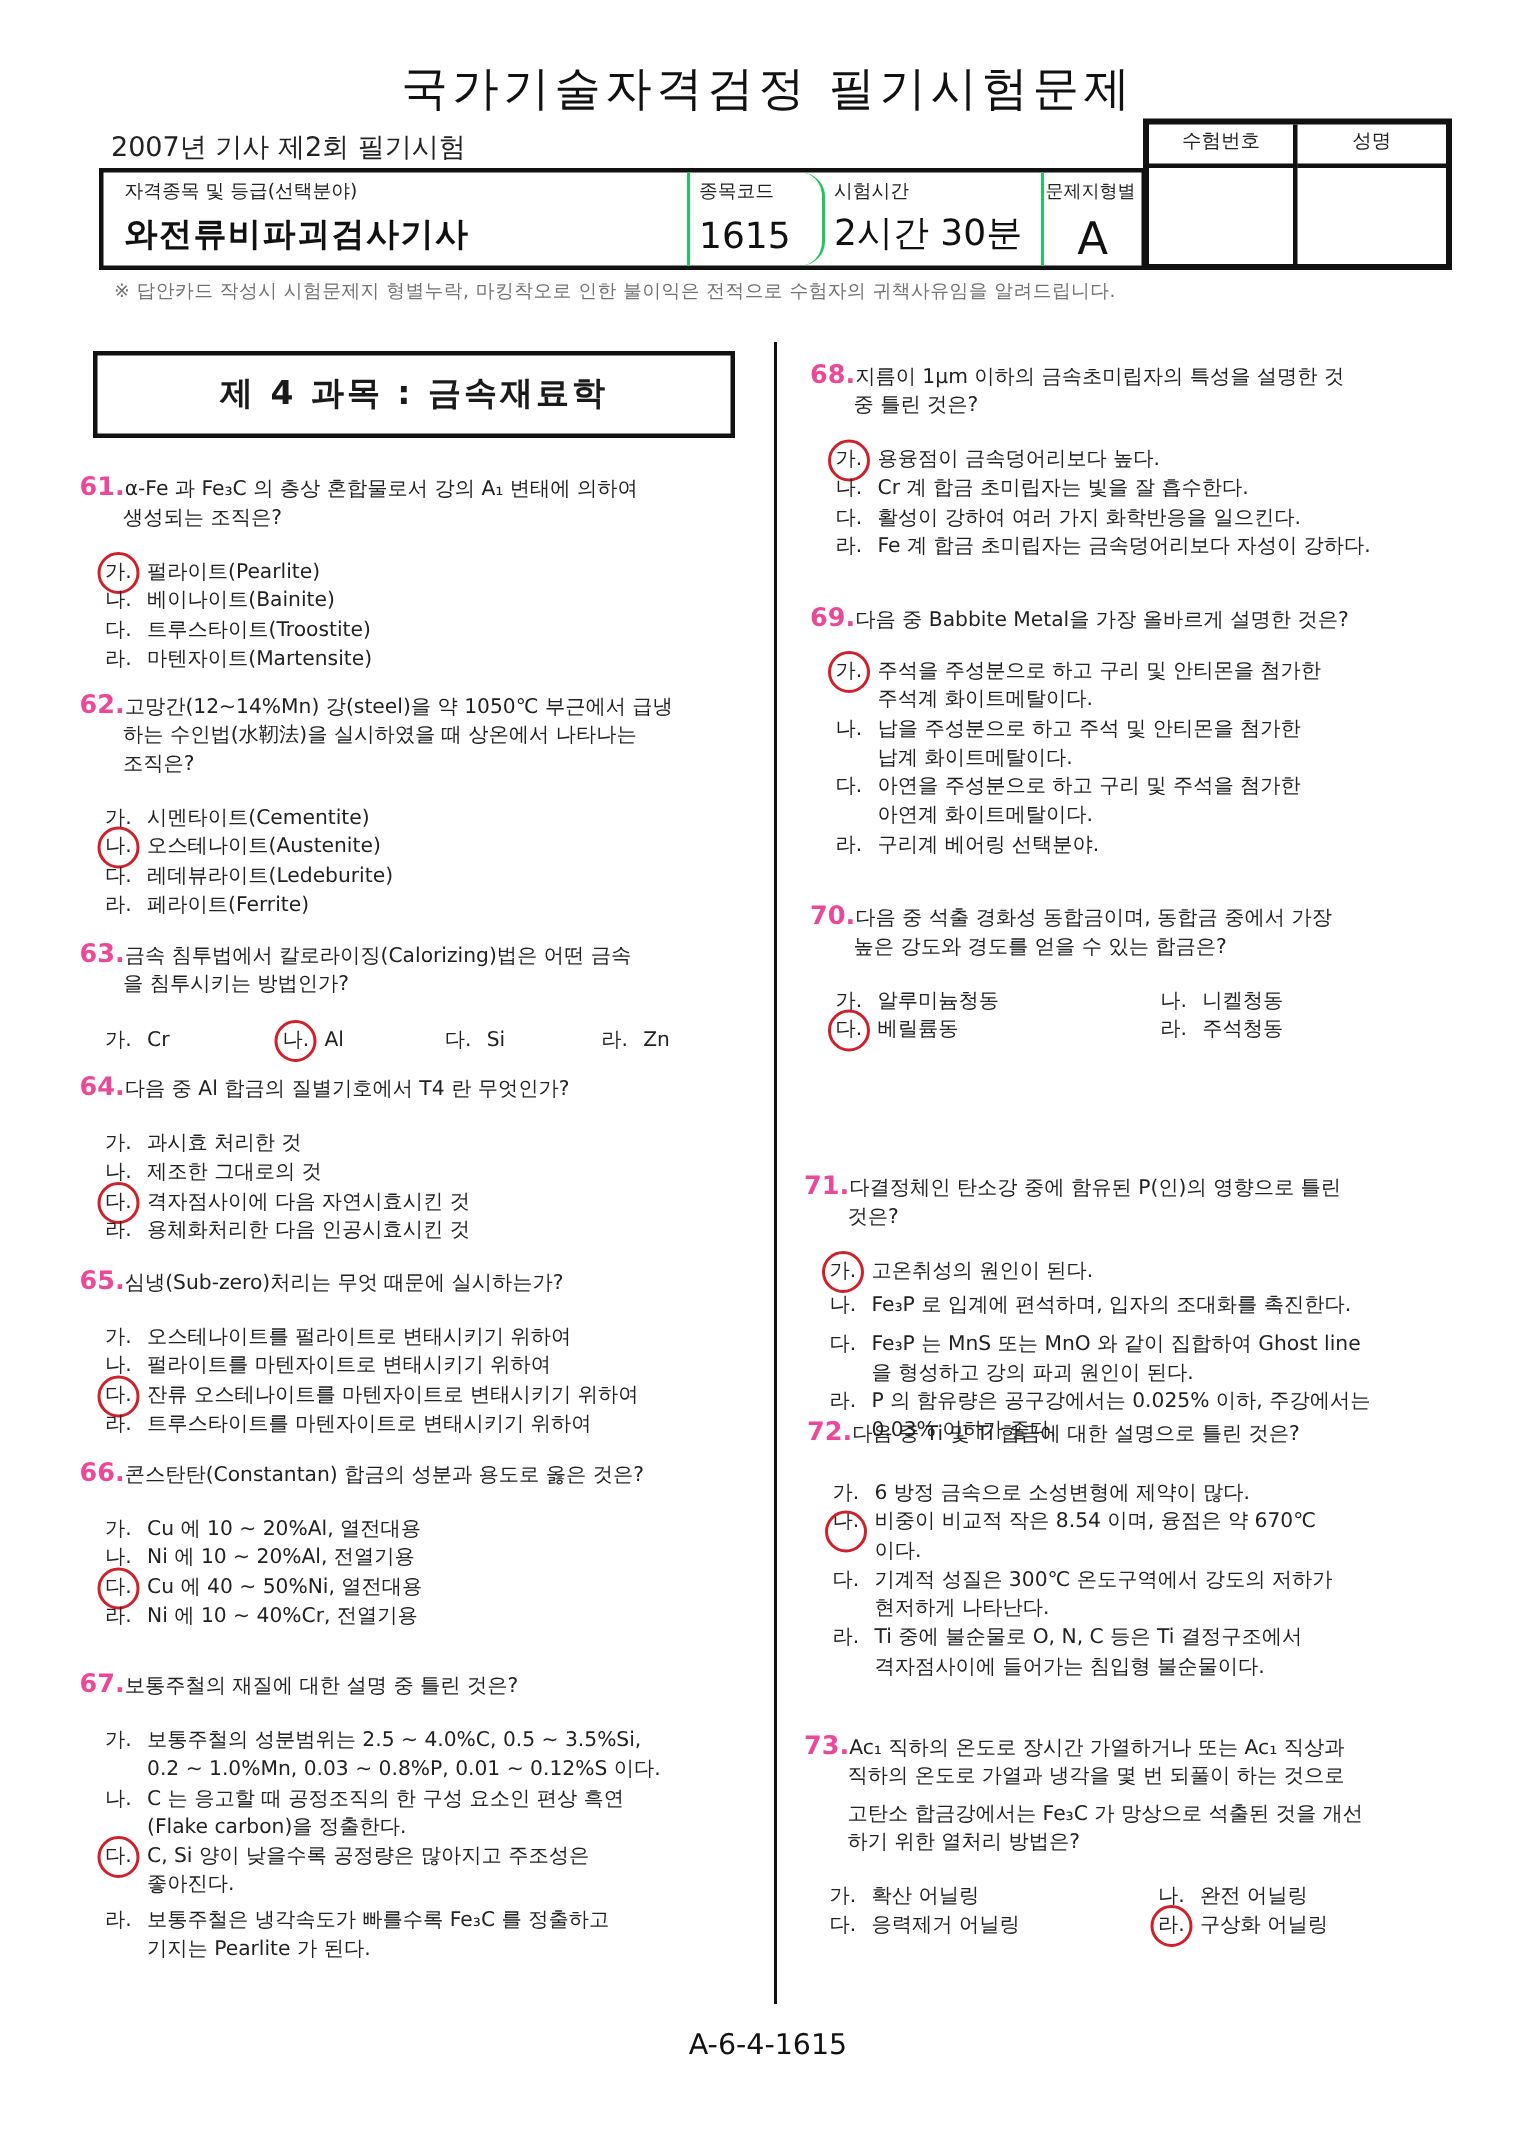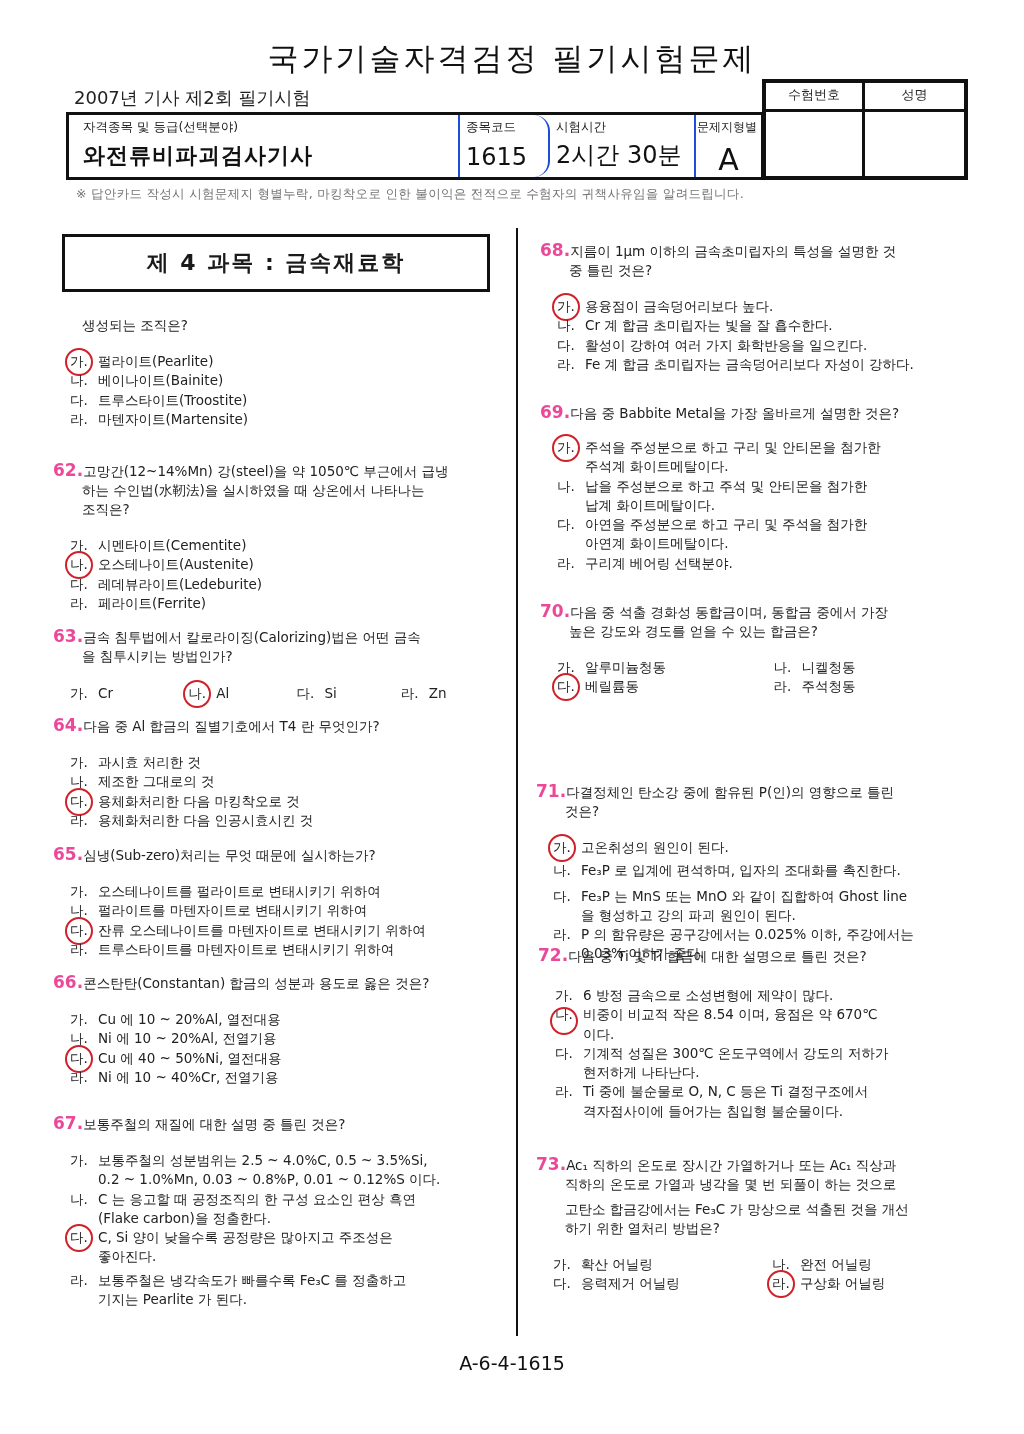--- a/index.html
+++ b/index.html
@@ -12,21 +12,21 @@
     }
     .sub-title {
       position: absolute; left: 74px; top: 86px; font-size: 18px; color: #222;
     }
 
     
     .hdr-box {
       position: absolute; left: 66px; top: 112px; width: 698px; height: 68px;
       border: 3px solid #111; display: flex;
     }
-    .hdr-cell { border-right: 2px solid #1d4ed8; position: relative; }
+    .hdr-cell { border-right: 2px solid #22c55e; position: relative; }
     .hdr-cell:last-child { border-right: none; }
     .hdr-cell .lbl { position: absolute; top: 4px; left: 6px; font-size: 12.5px; color: #222; white-space: nowrap; }
     .hdr-cell .val { position: absolute; bottom: 6px; left: 6px; font-size: 22px; font-weight: bold; color: #111; white-space: nowrap; }
     .c1 { width: 391px; }
     .c1 .lbl { left: 14px; }
     .c1 .val { left: 14px; font-size: 22px; letter-spacing: 1px; }
     .c2 { width: 90px; border-radius: 16px; }
     .c2 .val { font-weight: normal; font-size: 24px; }
     .c3 { width: 146px; }
     .c3 .val { font-weight: normal; font-size: 24px; }
@@ -103,20 +103,21 @@
   <div></div>
 </div>
 
 <div class="notice">※ 답안카드 작성시 시험문제지 형별누락, 마킹착오로 인한 불이익은  전적으로 수험자의 귀책사유임을 알려드립니다.</div>
 
 <div class="col-divider"></div>
 
 <div class="subject-box">제 4 과목 : 금속재료학</div>
 
 <div class="q" style="left:53px; top:316px; width:450px;">
+  <div><span class="qnum">61.</span><span class="qtext">α-Fe 과 Fe₃C 의 층상 혼합물로서 강의 A₁ 변태에 의하여</span></div>
   <div class="qtext2">생성되는 조직은?</div>
   <div class="opts">
     <div class="opt">
         <span class="circle" style="border-color: rgb(208, 32, 42);"></span>
         <span class="mk">가.</span>
         <span class="tx">펄라이트(Pearlite)</span>
       </div>
     <div class="opt">
         <span class="mk">나.</span>
         <span class="tx">베이나이트(Bainite)</span>
@@ -188,21 +189,21 @@
         <span class="mk">가.</span>
         <span class="tx">과시효 처리한 것</span>
       </div>
     <div class="opt">
         <span class="mk">나.</span>
         <span class="tx">제조한 그대로의 것</span>
       </div>
     <div class="opt">
         <span class="circle" style="border-color: rgb(208, 32, 42);"></span>
         <span class="mk">다.</span>
-        <span class="tx">용체화처리한 다음 마킹착오로 것</span>
+        <span class="tx">격자점사이에 다음 자연시효시킨 것</span>
       </div>
     <div class="opt">
         <span class="mk">라.</span>
         <span class="tx">용체화처리한 다음 인공시효시킨 것</span>
       </div>
   </div>
 </div>
 
 <div class="q" style="left:53px; top:845px; width:450px;">
   <div><span class="qnum">65.</span><span class="qtext">심냉(Sub-zero)처리는 무엇 때문에 실시하는가?</span></div>

